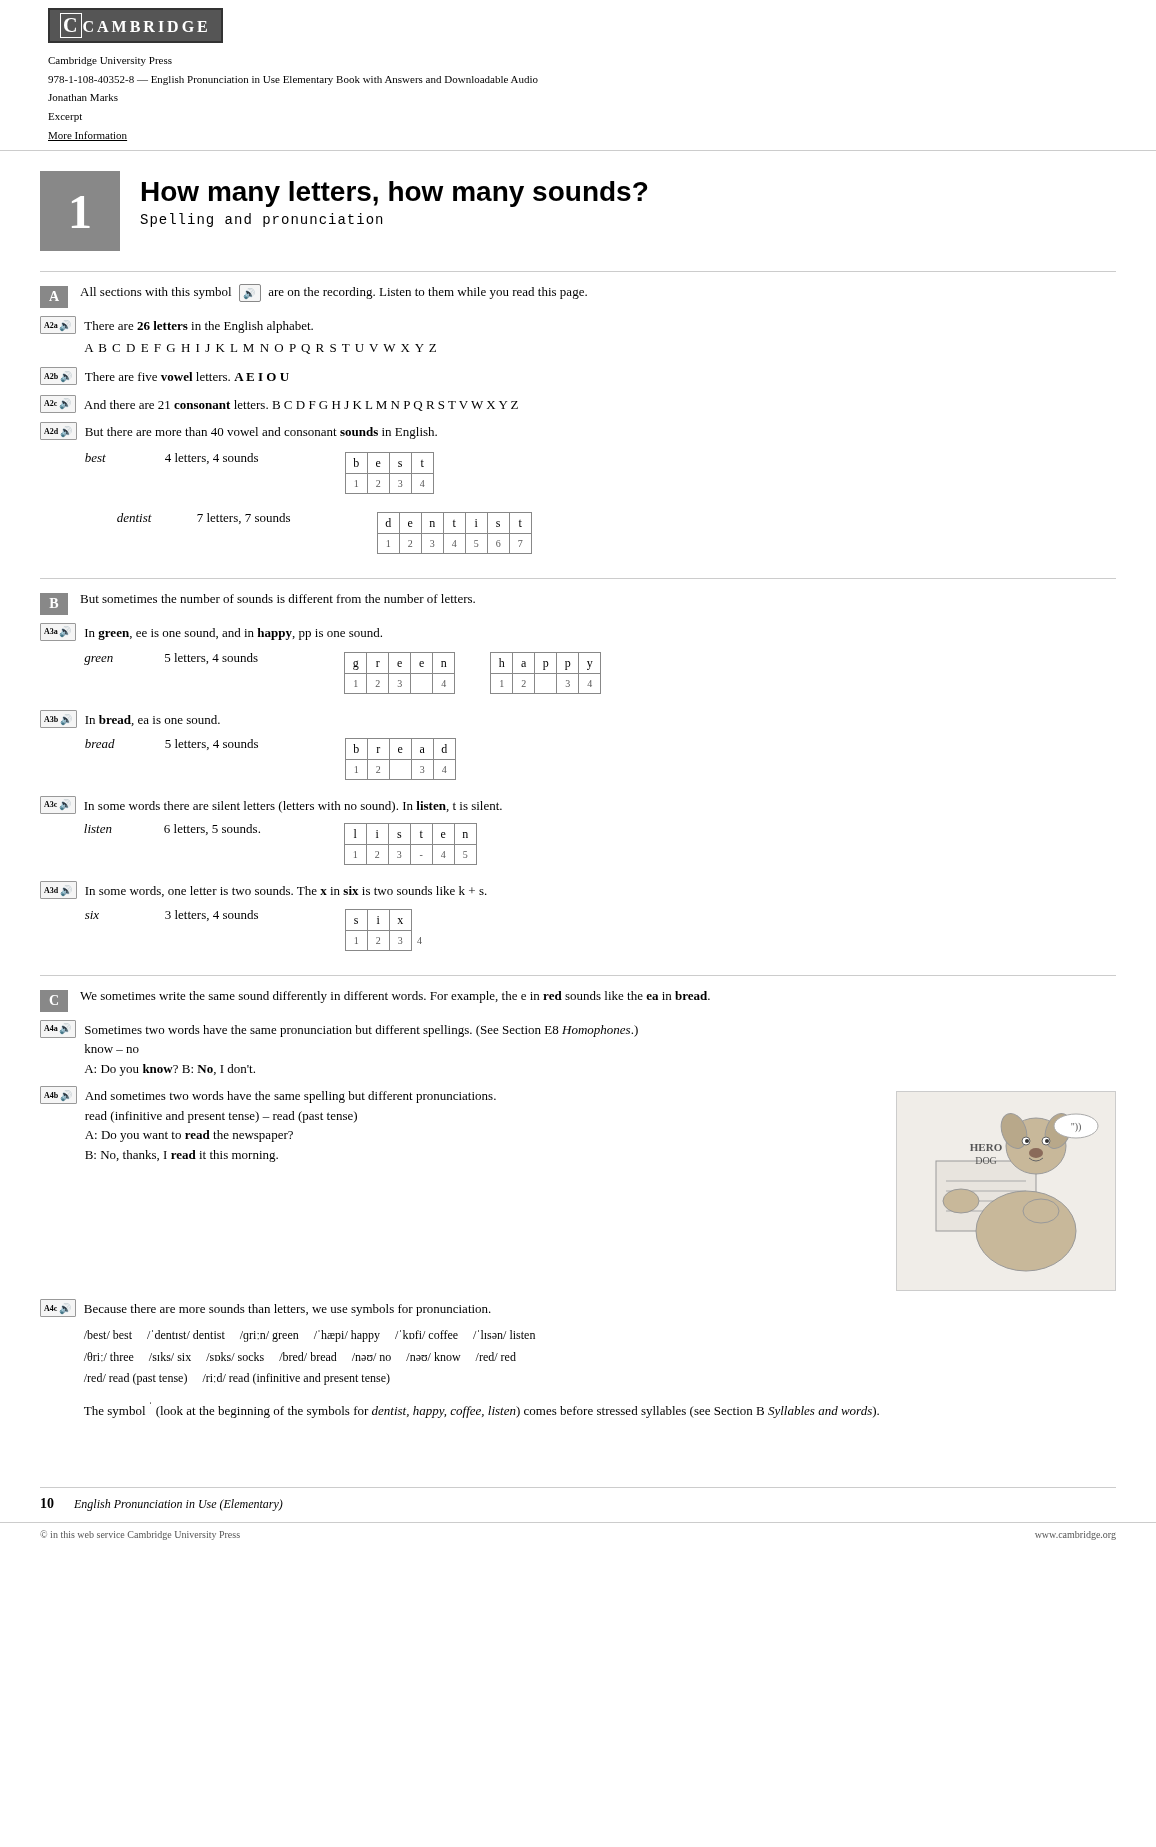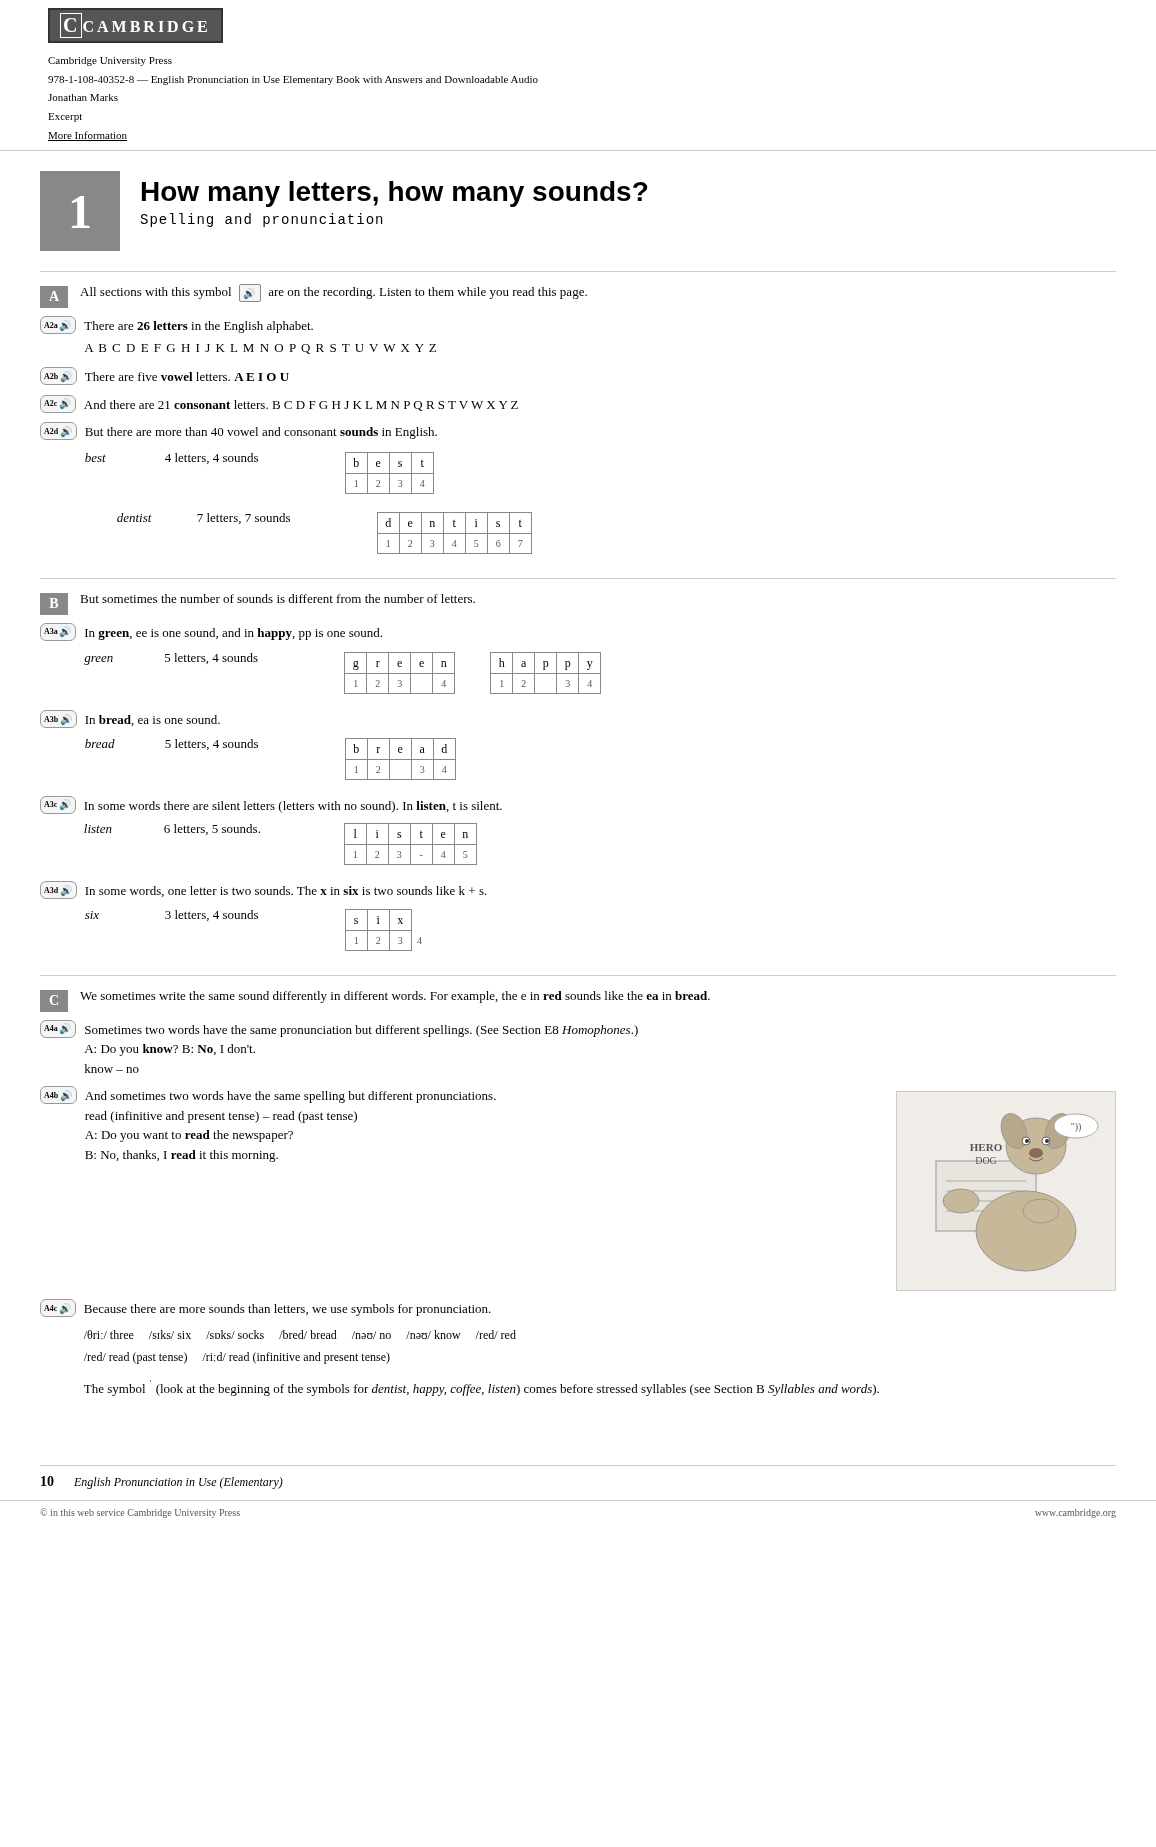--- a/index.html
+++ b/index.html
@@ -118,21 +118,21 @@
     .subsection {
       display: flex;
       align-items: flex-start;
       margin-bottom: 8px;
     }
     .audio-badge {
       display: inline-flex;
       align-items: center;
       justify-content: center;
       border: 1px solid #999;
-      border-radius: 6px;
+      border-radius: 1px;
       font-size: 9px;
       padding: 1px 3px;
       margin-right: 8px;
       flex-shrink: 0;
       min-width: 32px;
       height: 18px;
       position: relative;
       background: #f5f5f5;
     }
     .audio-badge .badge-text {
@@ -557,22 +557,22 @@
       </div>
     </div>
 
     <div class="subsection">
       <div class="audio-badge">
         <span class="badge-text">A4a</span>
         <span class="audio-icon-small">🔊</span>
       </div>
       <div class="subsection-body">
         <div>Sometimes two words have the same pronunciation but different spellings. (See Section E8 <em>Homophones</em>.)</div>
+        <div>know – no</div>
         <div>A: Do you <strong>know</strong>? B: <strong>No</strong>, I don't.</div>
-        <div>know – no</div>
       </div>
     </div>
 
     <div class="subsection">
       <div class="audio-badge">
         <span class="badge-text">A4b</span>
         <span class="audio-icon-small">🔊</span>
       </div>
       <div class="subsection-body">
         <div style="display:flex; align-items:flex-start;">
@@ -625,20 +625,21 @@
     </div>
 
     <div class="subsection">
       <div class="audio-badge">
         <span class="badge-text">A4c</span>
         <span class="audio-icon-small">🔊</span>
       </div>
       <div class="subsection-body">
         <div>Because there are more sounds than letters, we use symbols for pronunciation.</div>
         <div class="pronunciation-table">
+          <div>/best/ best &nbsp;&nbsp;&nbsp; /ˈdentɪst/ dentist &nbsp;&nbsp;&nbsp; /ɡriːn/ green &nbsp;&nbsp;&nbsp; /ˈhæpi/ happy &nbsp;&nbsp;&nbsp; /ˈkɒfi/ coffee &nbsp;&nbsp;&nbsp; /ˈlɪsən/ listen</div>
           <div>/θriː/ three &nbsp;&nbsp;&nbsp; /sɪks/ six &nbsp;&nbsp;&nbsp; /sɒks/ socks &nbsp;&nbsp;&nbsp; /bred/ bread &nbsp;&nbsp;&nbsp; /nəʊ/ no &nbsp;&nbsp;&nbsp; /nəʊ/ know &nbsp;&nbsp;&nbsp; /red/ red</div>
           <div>/red/ read (past tense) &nbsp;&nbsp;&nbsp; /riːd/ read (infinitive and present tense)</div>
         </div>
         <div style="margin-top:8px;">
           The symbol <sup>ˈ</sup> (look at the beginning of the symbols for <em>dentist, happy, coffee, listen</em>) comes before stressed syllables (see Section B <em>Syllables and words</em>).
         </div>
       </div>
     </div>
   </div>
 

